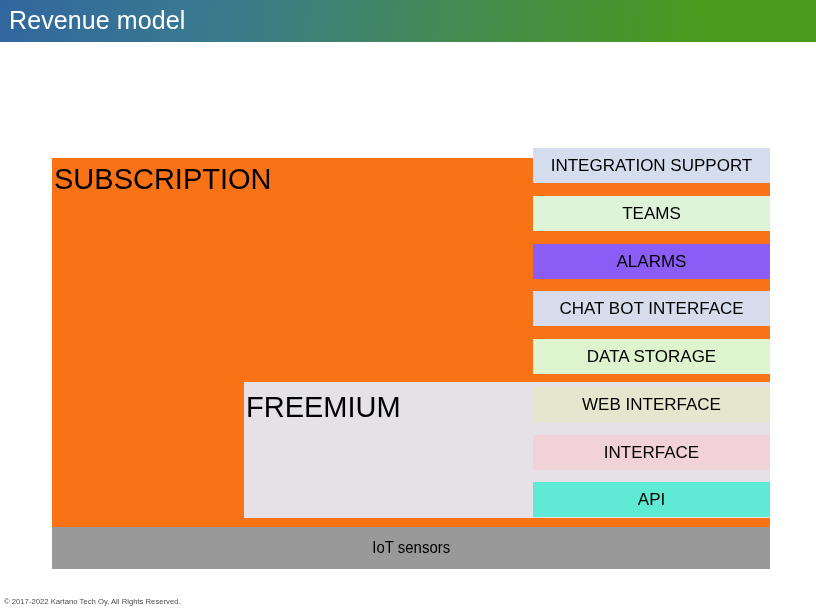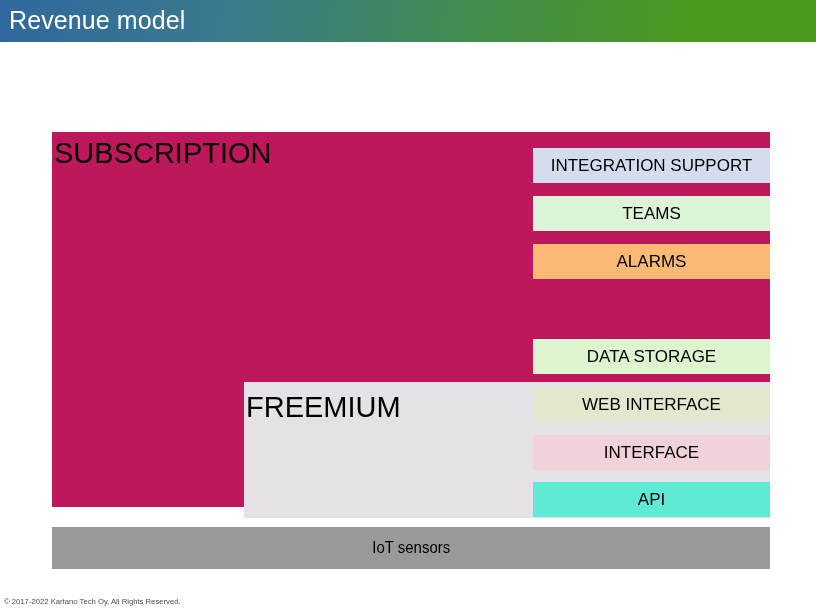--- a/index.html
+++ b/index.html
@@ -44,24 +44,24 @@
     height: 613px;
   }
 
   
   .tier-block {
     position: absolute;
     box-sizing: border-box;
   }
   #tier-subscription {
     left: 52px;
-    top: 132px;
+    top: 158px;
     width: 718px;
     height: 375px;
-    background: #be185d;
+    background: #f97316;
   }
   #tier-freemium {
     left: 244px;
     top: 382px;
     width: 526px;
     height: 136px;
     background: #e6e0e7;
   }
   .tier-label {
     position: absolute;
@@ -136,21 +136,22 @@
   <div id="tier-subscription" class="tier-block">
     <div class="tier-label">SUBSCRIPTION</div>
   </div>
 
   <div id="tier-freemium" class="tier-block">
     <div class="tier-label">FREEMIUM</div>
   </div>
 
   <div class="feature-box" style="top:148px;background:#d3dded;">INTEGRATION SUPPORT</div>
   <div class="feature-box" style="top:196px;background:#ddf4d8;">TEAMS</div>
-  <div class="feature-box" style="top:244px;background:#fdba74;">ALARMS</div>
+  <div class="feature-box" style="top:244px;background:#8b5cf6;">ALARMS</div>
+  <div class="feature-box" style="top:291px;background:#d6dcec;">CHAT BOT INTERFACE</div>
   <div class="feature-box" style="top:339px;background:#ddf4cf;">DATA STORAGE</div>
   <div class="feature-box" style="top:387px;background:#e4e6cd;">WEB INTERFACE</div>
   <div class="feature-box" style="top:435px;background:#f2d2d9;">INTERFACE</div>
   <div class="feature-box" style="top:482px;background:#5eead4;">API</div>
 
   <div id="foundation-bar">
     <div id="foundation-label">IoT sensors</div>
   </div>
 
   <div id="footer-copyright">© 2017-2022 Kartano Tech Oy, All Rights Reserved.</div>

